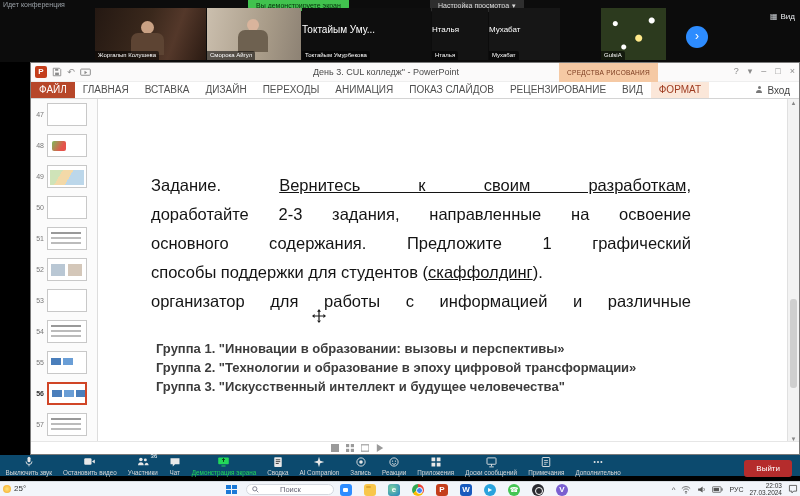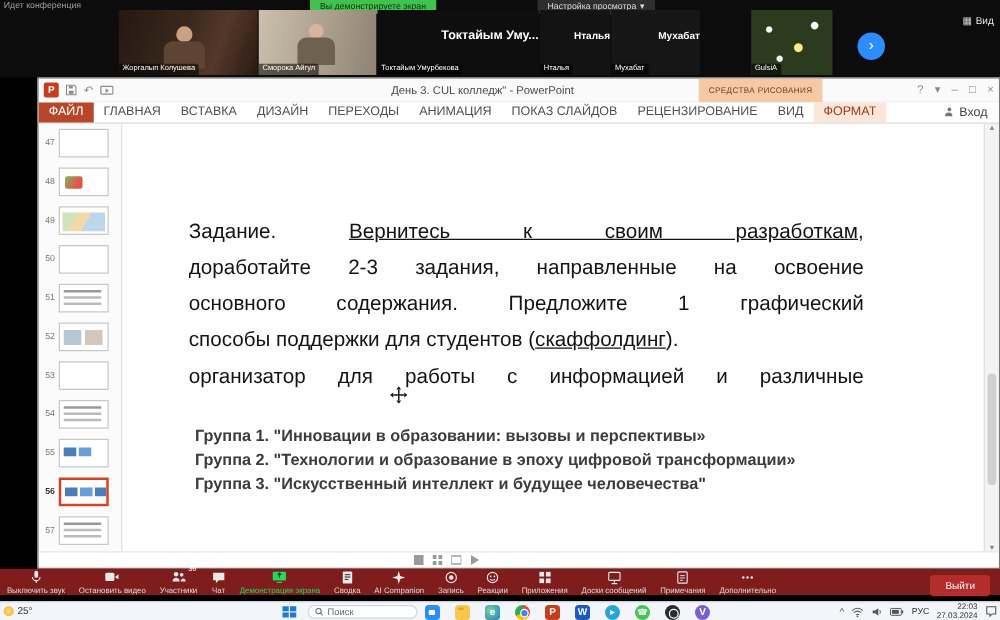--- a/index.html
+++ b/index.html
@@ -6,21 +6,21 @@
   body{background:#222;font-family:"Liberation Sans","DejaVu Sans",sans-serif}
   #screen{position:relative;width:800px;height:496px;background:#000;overflow:hidden}
 
   
   .zoom-top{position:absolute;left:0;top:0;width:800px;height:62px;background:#0c0c0c}
   .meet-label{position:absolute;left:3px;top:1px;font-size:7px;color:#9aa0a6;white-space:nowrap}
   .share-banner{position:absolute;left:248px;top:0;height:11px;padding:0 8px;background:#41c24e;color:#06320c;font-size:7px;line-height:11px;border-radius:0 0 4px 4px;white-space:nowrap}
   .view-settings{position:absolute;left:430px;top:0;height:12px;padding:0 8px;background:#2e2e2e;color:#ddd;font-size:7px;line-height:12px;border-radius:0 0 4px 4px;display:flex;align-items:center;gap:3px}
   .tile{position:absolute;top:8px;height:52px;background:#111;overflow:hidden}
   .tname{position:absolute;left:0;bottom:0;max-width:100%;background:rgba(0,0,0,.55);color:#fff;font-size:6px;line-height:9px;padding:0 3px;border-radius:0 2px 0 0;white-space:nowrap;overflow:hidden}
-  .tcenter{position:absolute;left:0;width:100%;top:40%;transform:translateY(-50%);text-align:right;color:#fff;font-weight:bold}
+  .tcenter{position:absolute;left:0;width:100%;top:40%;transform:translateY(-50%);text-align:left;color:#fff;font-weight:normal}
   .t1{left:95px;width:111px;background:linear-gradient(110deg,#241812 0%,#3a281c 45%,#54382a 70%,#2a1a12 100%)}
   .t2{left:207px;width:94px;background:linear-gradient(100deg,#cbbfae,#a99c89 60%,#8d8274)}
   .t3{left:302px;width:129px;background:#0e0e0e}
   .t4{left:432px;width:56px;background:#131313}
   .t5{left:489px;width:71px;background:#161616}
   .t6{left:601px;width:65px;background:radial-gradient(circle at 22% 30%,#fff 2px,transparent 3px),radial-gradient(circle at 58% 58%,#ffe98a 3px,transparent 4px),radial-gradient(circle at 78% 24%,#fff 2.5px,transparent 3.5px),radial-gradient(circle at 35% 75%,#fff 2px,transparent 3px),#2c3a1e}
   .head{position:absolute;border-radius:50%}
   .bodysh{position:absolute;border-radius:7px 7px 0 0}
   .t1 .head{left:46px;top:13px;width:13px;height:13px;background:#c9a184}
   .t1 .bodysh{left:36px;top:25px;width:33px;height:22px;background:#5d4433}
@@ -73,35 +73,35 @@
   .bline{height:29px;white-space:nowrap}
   .bline.j{text-align:justify;text-align-last:justify;white-space:normal;overflow:hidden}
   .b{font-weight:normal}
   .u{text-decoration:underline}
   .groups{position:absolute;left:58px;top:240px;font-size:13px;font-weight:bold;color:#3c3c3c;line-height:19px;white-space:nowrap}
   .move-cursor{position:absolute;left:214px;top:210px}
   .ppt-status{position:absolute;left:0;bottom:0;width:100%;height:13px;background:#fff;border-top:1px solid #e6e6e6}
   .stat-icons{position:absolute;left:300px;top:2px;display:flex;gap:7px}
 
   
-  .zbar{position:absolute;left:0;top:455px;width:800px;height:21px;background:#7f1d1d;display:flex;align-items:flex-start}
+  .zbar{position:absolute;left:0;top:455px;width:800px;height:21px;background:#0c4a6e;display:flex;align-items:flex-start}
   .zt-item{display:flex;flex-direction:column;align-items:center;justify-content:center;height:100%;padding:0 5.5px;gap:1px;cursor:pointer}
   .zt-icon{height:13px;display:flex;align-items:center;position:relative}
   .zt-label{font-size:6.3px;color:#d9d9d9;white-space:nowrap}
   .zt-item.green .zt-label{color:#23d959}
   .pcount{position:absolute;top:-2px;right:-8px;font-size:6px;color:#fff}
   .zt-leave{position:absolute;right:8px;top:4.5px;height:17px;padding:0 12px;background:#b52c2c;color:#fff;font-size:8px;line-height:17px;border-radius:3px;cursor:pointer}
 
   
   .tbar{position:absolute;left:0;top:481px;width:800px;height:15px;background:#f2f5fa;border-top:1px solid #d9dde3;font-size:8px;color:#333}
   .weather{position:absolute;left:3px;top:2px;display:flex;align-items:center;gap:3px}
   .sun{width:8px;height:8px;border-radius:50%;background:radial-gradient(#ffe27a,#f5a623)}
   .winlogo{position:absolute;left:226px;top:3px;display:grid;grid-template-columns:5px 5px;grid-template-rows:4px 4px;gap:1px;cursor:pointer}
   .winlogo i{background:#1b79d7}
-  .search{position:absolute;left:246px;top:2px;width:88px;height:11px;background:#fff;border:1px solid #d4d8df;border-radius:6px;display:flex;align-items:center;gap:3px;padding:0 5px;color:#667;font-size:7.5px;cursor:pointer}
+  .search{position:absolute;left:246px;top:2px;width:88px;height:11px;background:#fff;border:1px solid #d4d8df;border-radius:6px;display:flex;align-items:center;gap:21px;padding:0 5px;color:#667;font-size:7.5px;cursor:pointer}
   .apps{position:absolute;left:340px;top:1.5px;display:flex;gap:12px}
   .app{width:12px;height:12px;border-radius:3px;display:flex;align-items:center;justify-content:center;font-size:8px;font-weight:bold;color:#fff;cursor:pointer;position:relative}
   .app.zoom-app{background:#2d8cff}
   .app.zoom-app::after{content:"";position:absolute;left:2.5px;top:4px;width:5px;height:4px;border-radius:1px;background:#fff}
   .app.explorer{background:#f8c64b}
   .app.explorer::before{content:"";position:absolute;left:1.5px;top:2px;width:5px;height:2px;border-radius:1px;background:#e0a62c}
   .app.edge{background:radial-gradient(circle at 35% 35%,#7ad0a0,#1f7fc2)}
   .app.chrome{background:conic-gradient(#ea4335 0 120deg,#fbbc05 120deg 240deg,#34a853 240deg 360deg);border-radius:50%}
   .app.chrome::after{content:"";position:absolute;left:3.5px;top:3.5px;width:5px;height:5px;border-radius:50%;background:#4285f4;border:1px solid #fff}
   .app.ppt-app{background:#c43e1c}

